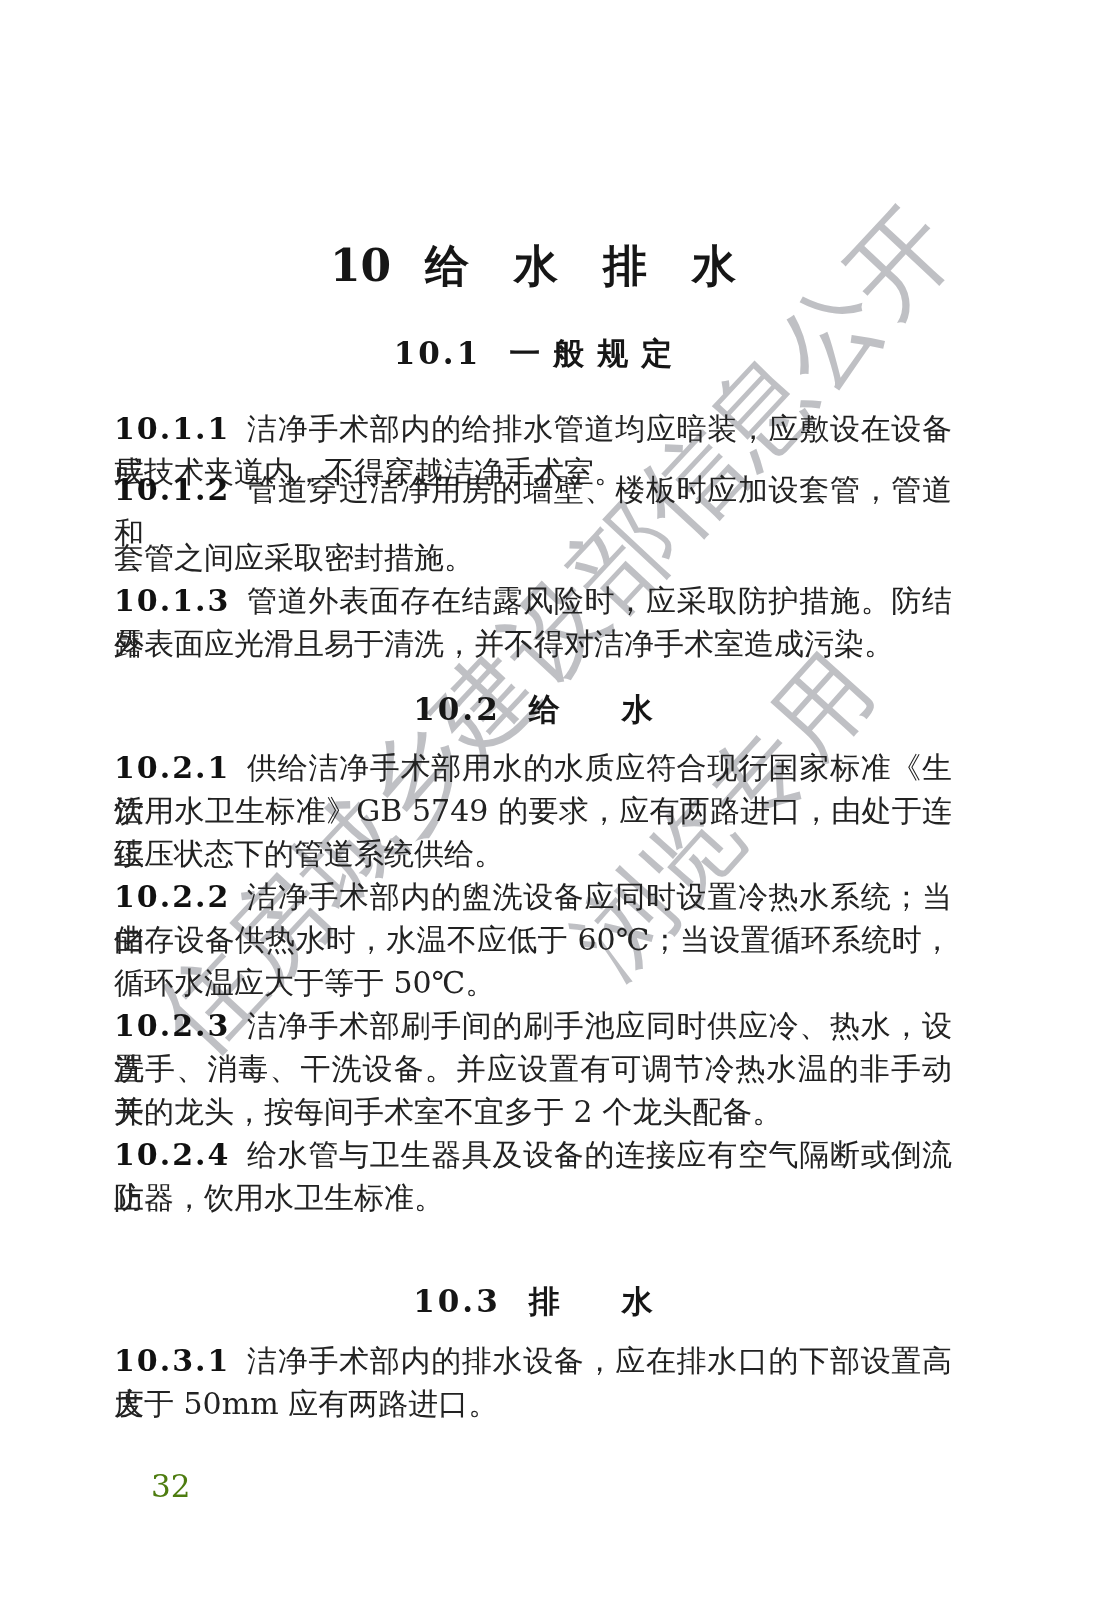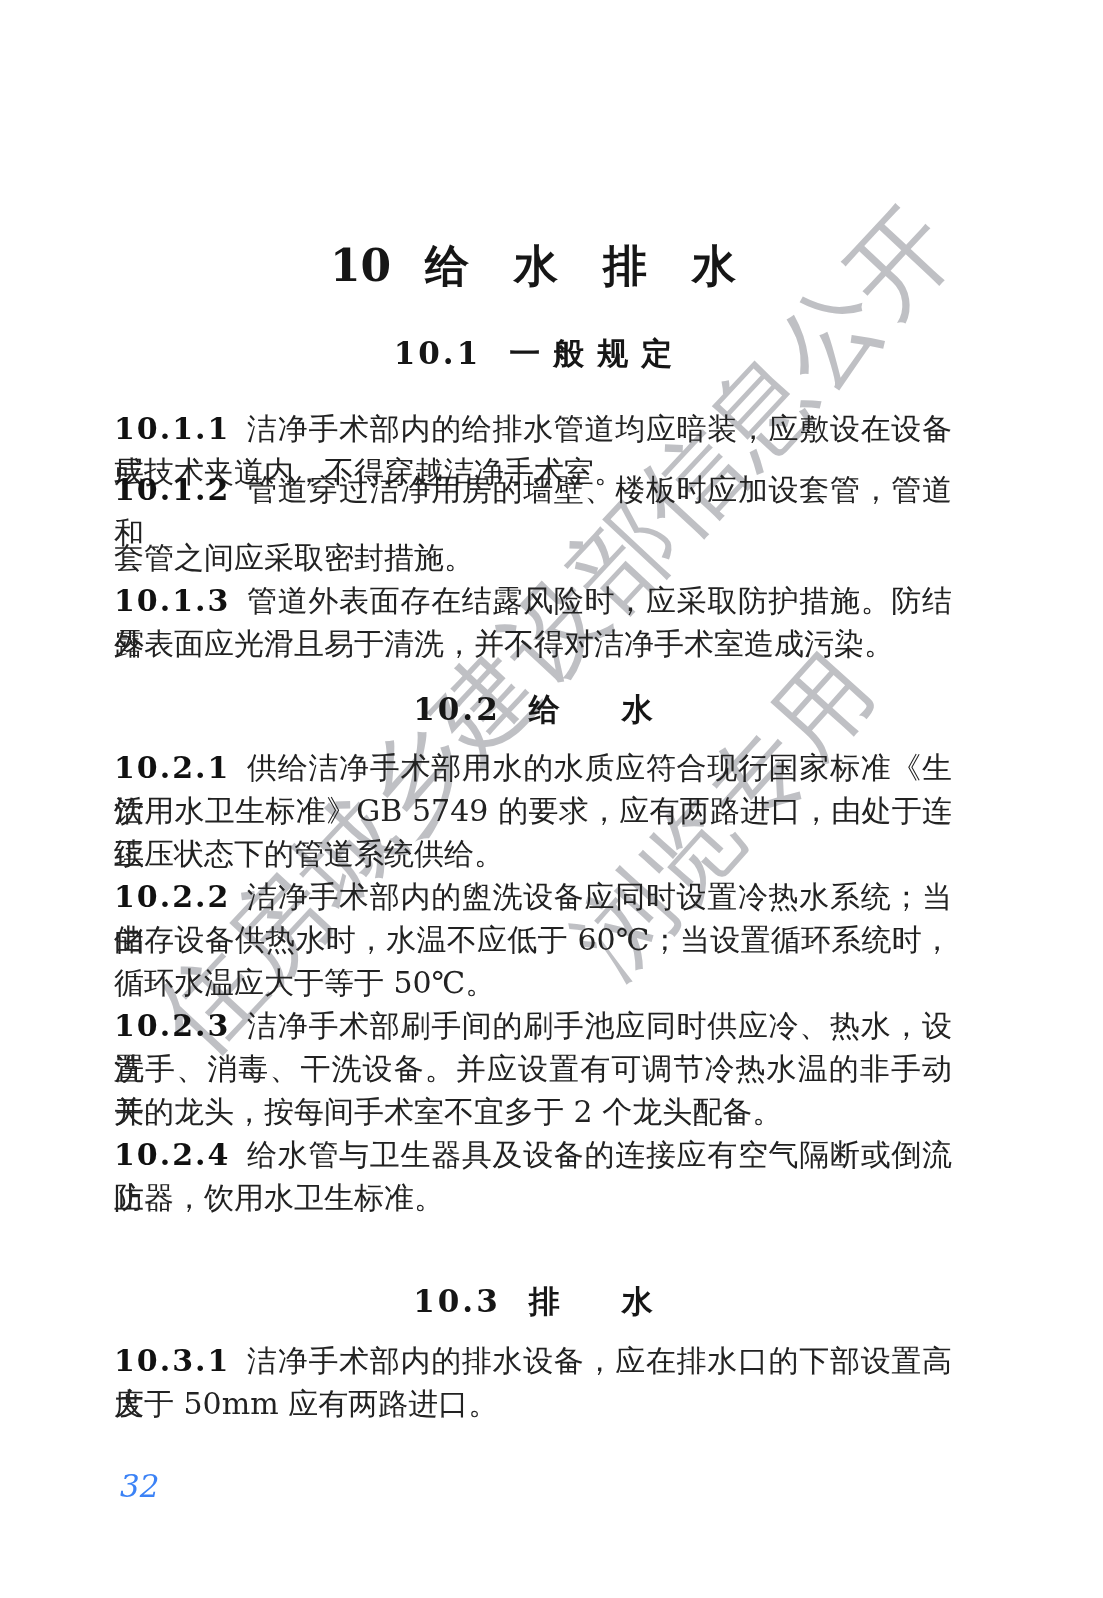--- a/index.html
+++ b/index.html
@@ -50,22 +50,22 @@
   .line.just{
     white-space:normal;
     text-align:justify;
     
     text-align-last:justify;
   }
   .num{font-weight:bold;letter-spacing:2px;margin-right:16px;color:#111;}
   .num:empty{margin-right:0;letter-spacing:0;}
   .pagenum{
     position:absolute;z-index:2;
-    left:120px;top:1466px;height:40px;line-height:40px;
-    font-size:31px;font-style:italic;color:#3b82f6;
+    left:151px;top:1466px;height:40px;line-height:40px;
+    font-size:31px;color:#4d7c0f;
   }
 </style>
 </head>
 <body>
 
 <div class="page">
 
   <div class="wm wm1">住房城乡建设部信息公开</div>
   <div class="wm wm2">浏览专用</div>
 

